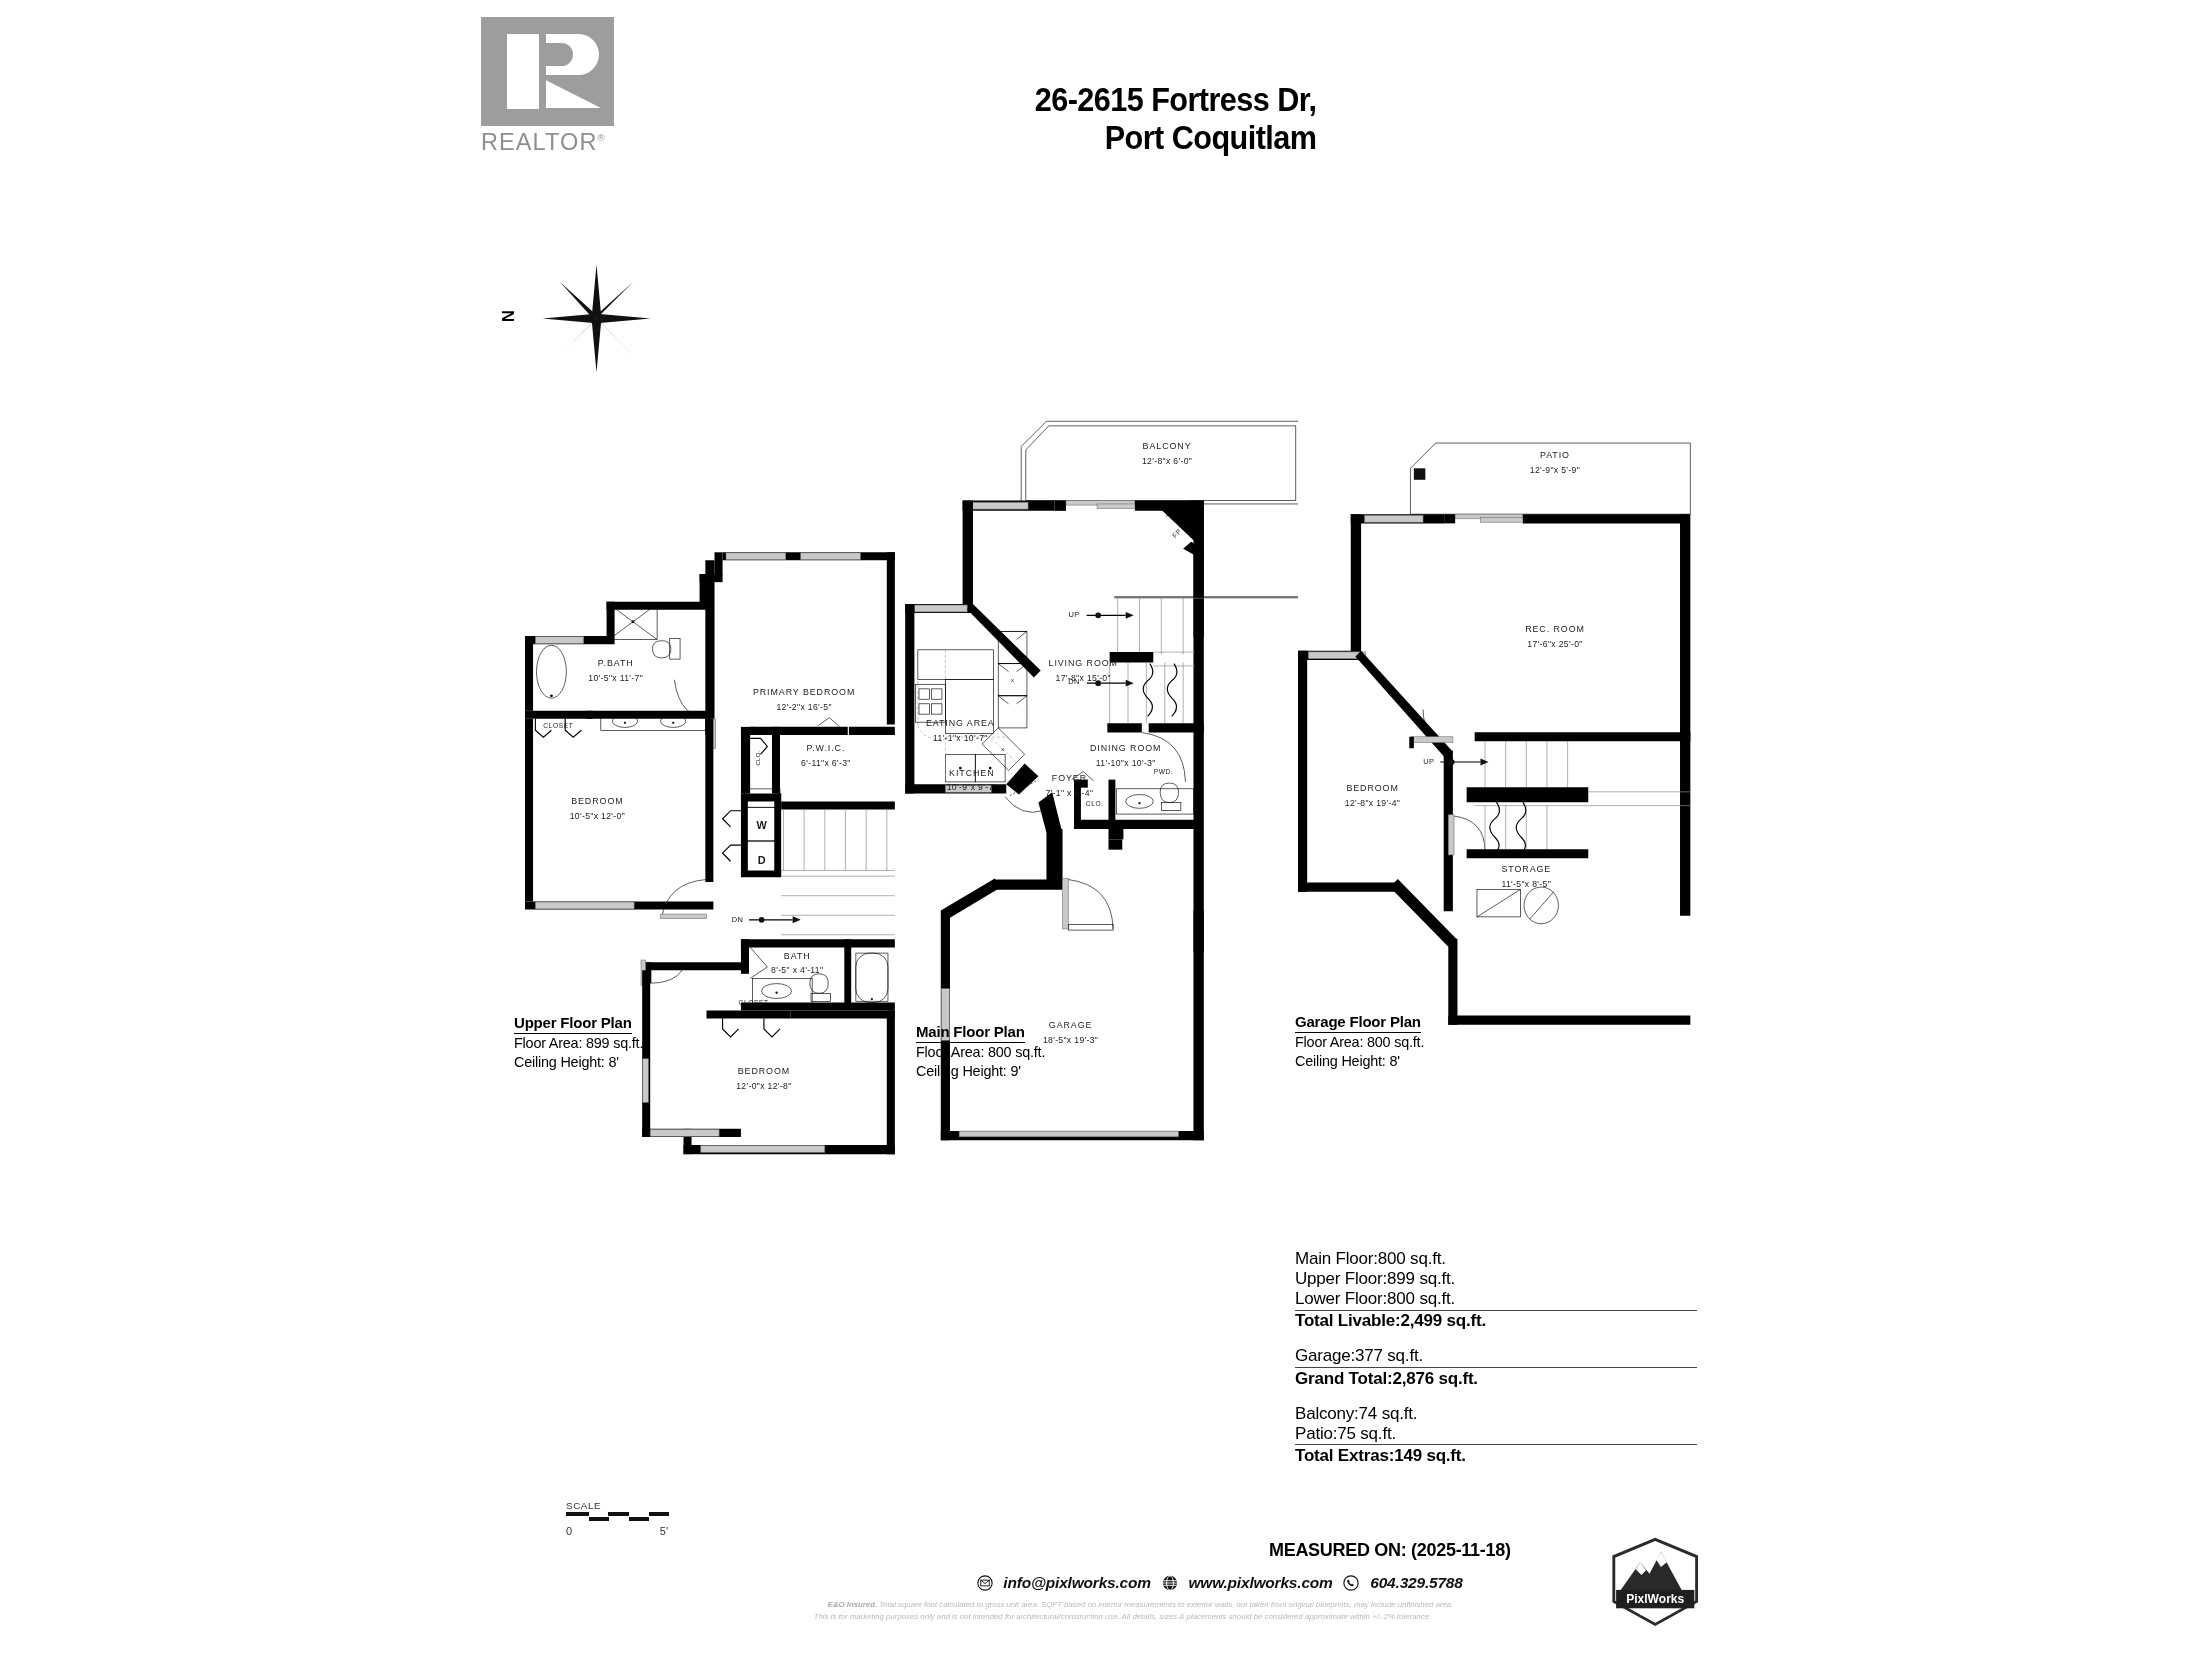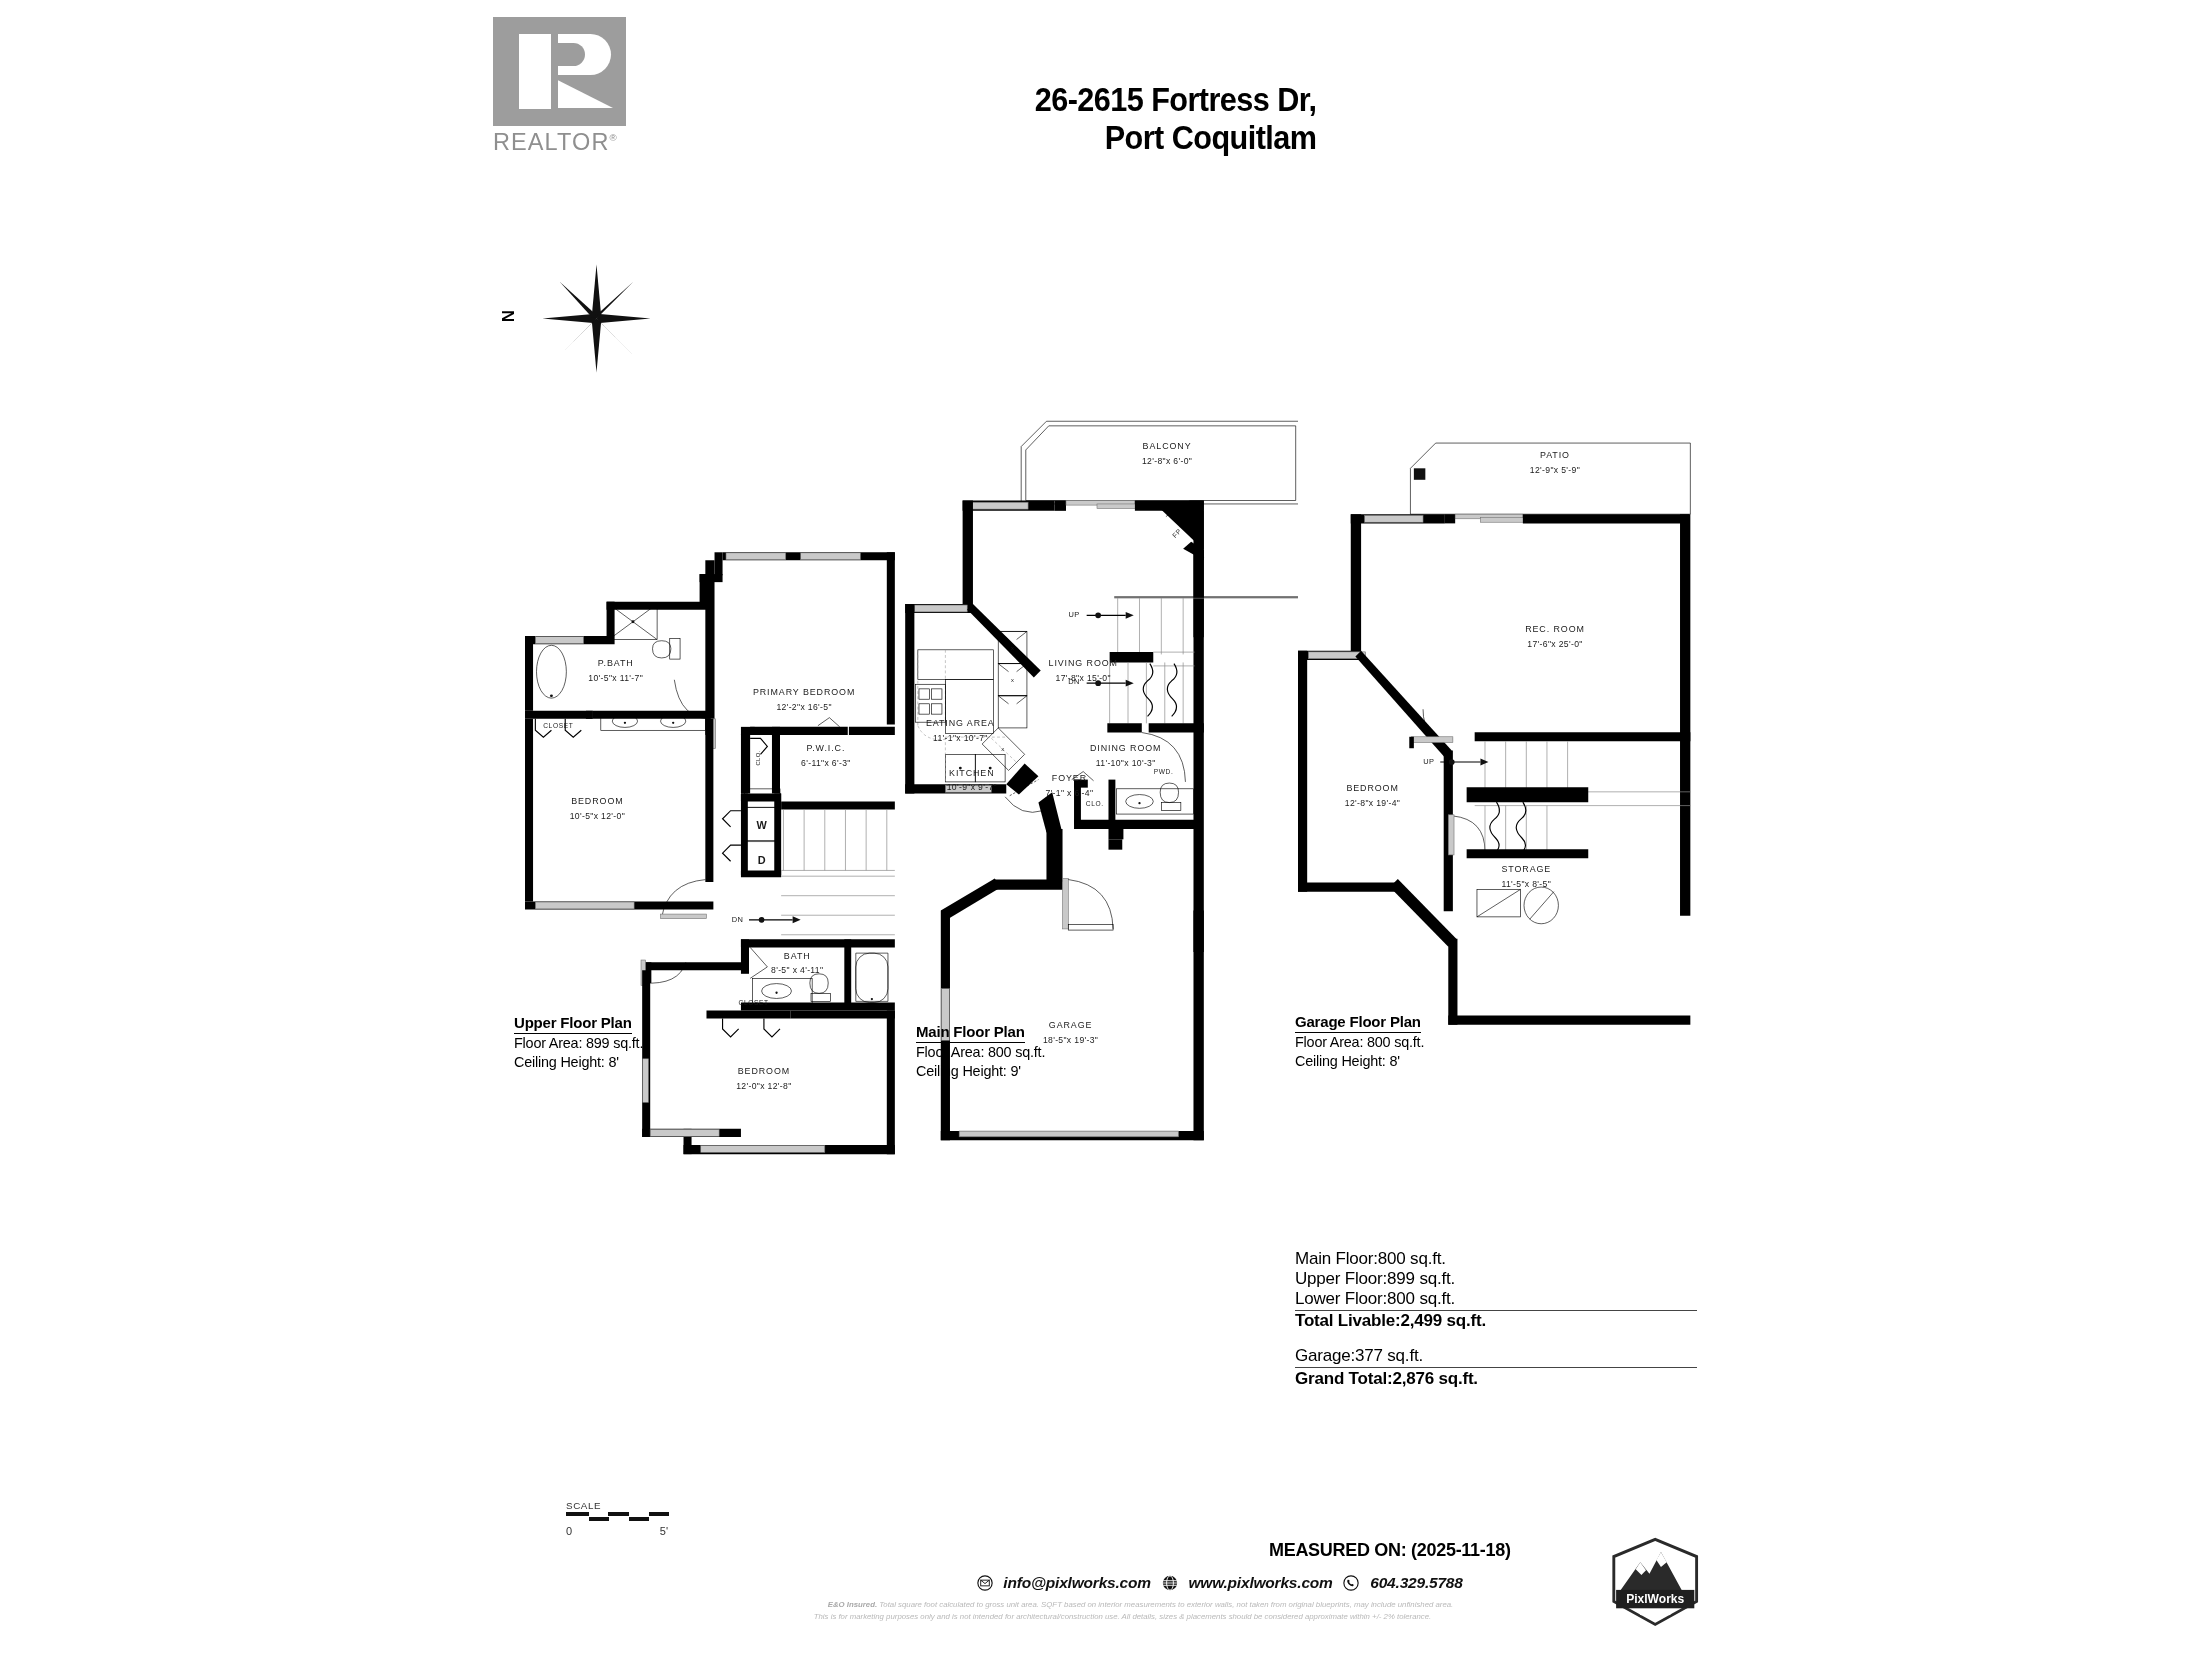--- a/index.html
+++ b/index.html
@@ -1,21 +1,21 @@
 <!DOCTYPE html>
 <html style="font-size:9.2px"><head>
 <meta charset="utf-8">
 <style>
   html,body{margin:0;padding:0;background:#fff;}
   body{width:2205px;height:1654px;position:relative;
        font-family:"Liberation Sans","DejaVu Sans",sans-serif;color:#000;overflow:hidden;}
   .abs{position:absolute;}
 
   
-  #realtor-logo{left:493px;top:17px;width:144px;height:149px;}
+  #realtor-logo{left:481px;top:17px;width:144px;height:149px;}
   #realtor-logo .mark{width:133px;height:109px;background:#9d9d9d;position:relative;}
   #realtor-logo .mark .bar{position:absolute;left:26.4px;top:17px;width:32px;height:75px;background:#fff;}
   #realtor-logo .mark .bowl{position:absolute;left:65px;top:17px;width:53px;height:41px;
         background:#fff;border-radius:0 26.4px 26.4px 0;}
   #realtor-logo .mark .bowl:after{content:"";position:absolute;left:-5.2px;top:9.2px;width:32px;height:23px;background:#9d9d9d;border-radius:0 17px 17px 0;}
   #realtor-logo .mark .leg{position:absolute;left:65px;top:49px;width:55px;height:42px;background:#fff;
         clip-path:polygon(0 100%,0 34%,100% 100%);}
   #realtor-logo .word{margin-top:3.4px;font-size:23.5px;letter-spacing:1.1px;color:#8f8f8f;
         font-family:"Liberation Sans",sans-serif;font-weight:400;}
   #realtor-logo .word sup{font-size:9.8px;vertical-align:super;}
@@ -548,20 +548,34 @@
     <div class="row">
       <span class="k">Garage:</span>
       <span class="v">377 sq.ft.</span>
     </div>
     <div class="row tot">
       <span class="k">Grand Total:</span>
       <span class="v">2,876 sq.ft.</span>
     </div>
   </div>
 
+  <div class="grp">
+    <div class="row">
+      <span class="k">Balcony:</span>
+      <span class="v">74 sq.ft.</span>
+    </div>
+    <div class="row">
+      <span class="k">Patio:</span>
+      <span class="v">75 sq.ft.</span>
+    </div>
+    <div class="row tot">
+      <span class="k">Total Extras:</span>
+      <span class="v">149 sq.ft.</span>
+    </div>
+  </div>
 </div>
 
 <div class="abs" id="scale">
   <div class="lbl">SCALE</div>
   <div class="bars">
     <i style="left:0px;top:0px;width:23px;"></i>
     <i style="left:23px;top:4.6px;width:19.5px;"></i>
     <i style="left:42px;top:0px;width:20.7px;"></i>
     <i style="left:63px;top:4.6px;width:19.5px;"></i>
     <i style="left:83px;top:0px;width:19.5px;"></i>

